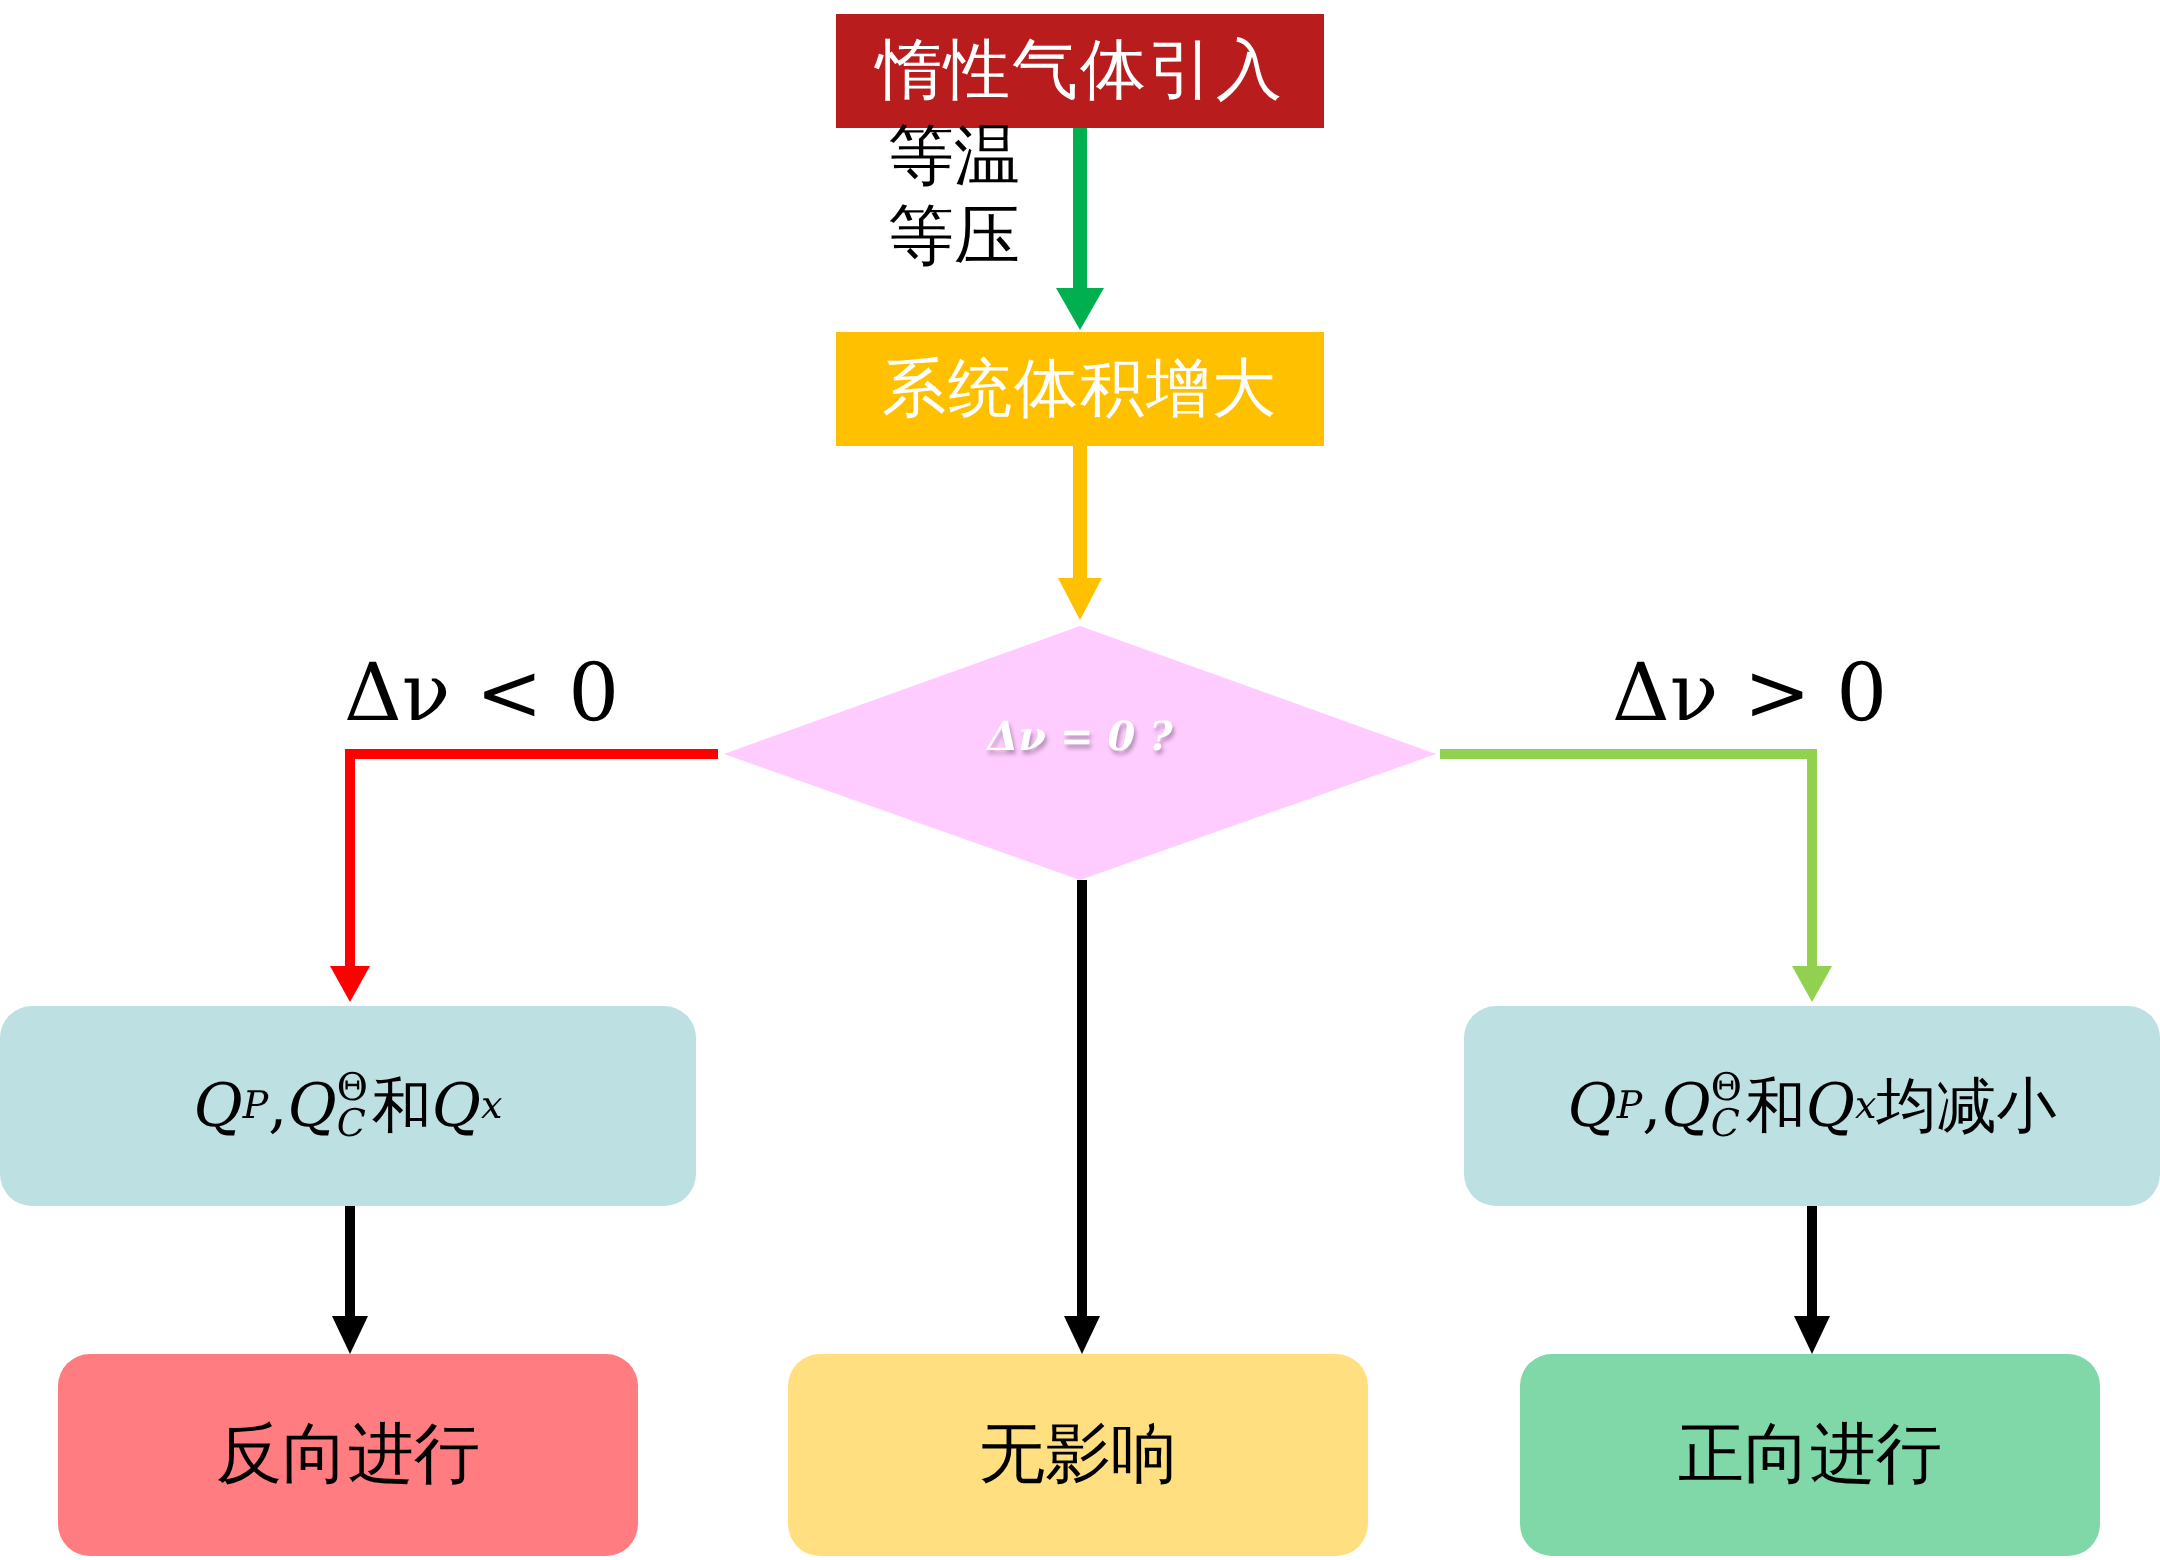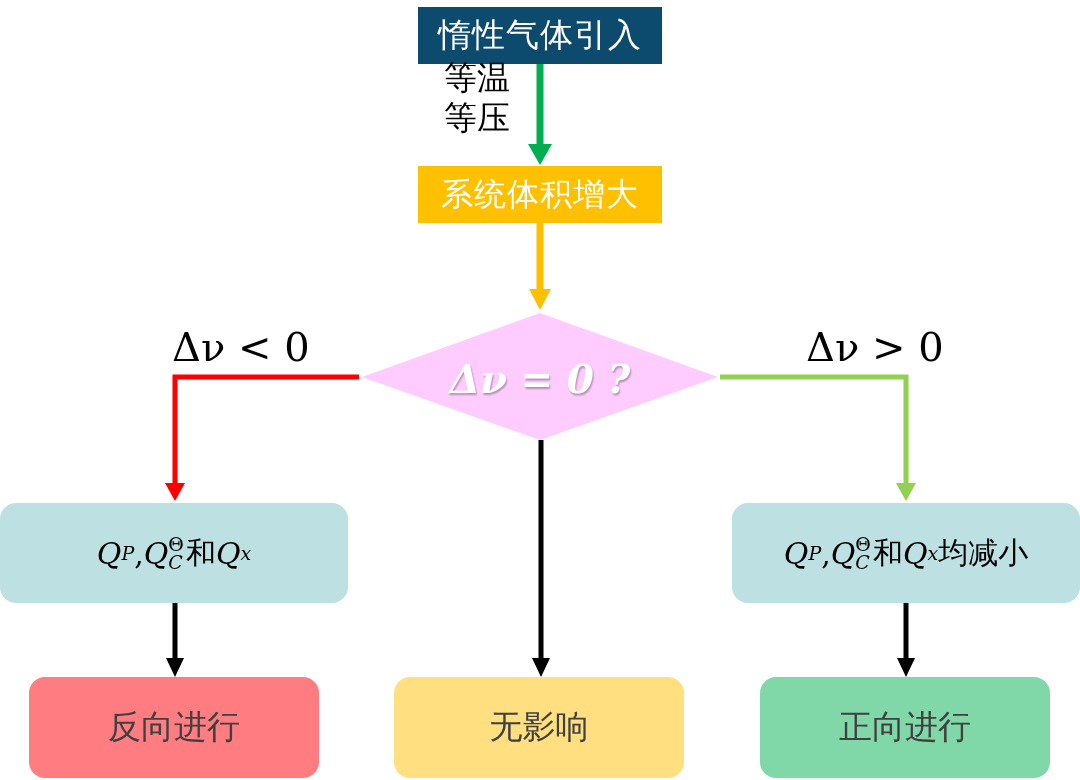--- a/index.html
+++ b/index.html
@@ -1,43 +1,43 @@
 <!DOCTYPE html>
 <html><head>
   <meta charset="utf-8">
   <style>
     html, body { margin: 0; padding: 0; background: #ffffff; }
     body { width: 1080px; height: 780px; position: relative; overflow: hidden;
            font-family: "DejaVu Serif", "Liberation Serif", serif; }
     .node { position: absolute; display: flex; align-items: center; justify-content: center;
             box-sizing: border-box; }
-    #n-inert { left: 418px; top: 7px; width: 244px; height: 57px; background: #0c4a6e; color: #ffffff;
+    #n-inert { left: 418px; top: 7px; width: 244px; height: 57px; background: #b91c1c; color: #ffffff;
                font-size: 33px; font-family: "DejaVu Sans", "Liberation Sans", sans-serif; letter-spacing: 1px; }
     #n-volume { left: 418px; top: 166px; width: 244px; height: 57px; background: #ffc000; color: #ffffff;
                 font-size: 32px; font-family: "DejaVu Sans", "Liberation Sans", sans-serif; letter-spacing: 1px; }
     .cond-label { position: absolute; color: #000; font-size: 40px; font-family: "DejaVu Serif", serif; }
     #lbl-isothermal { left: 444px; top: 58px; font-family: "DejaVu Serif", serif; font-size: 33px; line-height: 40px; }
     #lbl-lt { left: 172px; top: 324px; }
     #lbl-gt { left: 806px; top: 324px; }
     .qbox { position: absolute; top: 503px; height: 100px; width: 348px; background: #bde0e3;
             border-radius: 16px; display: flex; align-items: center; justify-content: center;
             font-size: 30px; color: #000; font-family: "DejaVu Serif", serif; }
     #q-left { left: 0px; }
     #q-right { left: 732px; }
     .qbox i { font-style: italic; }
     .qbox sub, .qbox sup { font-size: 19px; font-style: italic; }
     .sup-sub { display: inline-flex; flex-direction: column; line-height: 18px; vertical-align: middle; margin-right: 2px; font-size: 19px; }
     .result { position: absolute; top: 677px; height: 101px; width: 290px; border-radius: 16px;
-              display: flex; align-items: center; justify-content: center; font-size: 33px; color: #404040;
+              display: flex; align-items: center; justify-content: center; font-size: 33px; color: #000000;
               font-family: "DejaVu Sans", "Liberation Sans", sans-serif; }
     #r-reverse { left: 29px; background: #ff7c80; }
     #r-none { left: 394px; background: #ffdf80; text-align: right; }
     #r-forward { left: 760px; background: #80d8a8; }
     #diamond-text { position: absolute; left: 420px; top: 356px; width: 240px; text-align: center;
-                    color: #ffffff; font-size: 39px; font-weight: bold; font-style: italic;
+                    color: #ffffff; font-size: 20px; font-weight: bold; font-style: italic;
                     text-shadow: 1px 2px 2px rgba(0,0,0,0.3); font-family: "DejaVu Serif", serif; }
     svg.connectors { position: absolute; left: 0; top: 0; }
   </style>
 </head>
 <body>
 
 <svg class="connectors" width="1080" height="780">
 
   <line x1="540" y1="64" x2="540" y2="148" stroke="#00b050" stroke-width="7"></line>
   <polygon points="528,144 552,144 540,165" fill="#00b050"></polygon>

